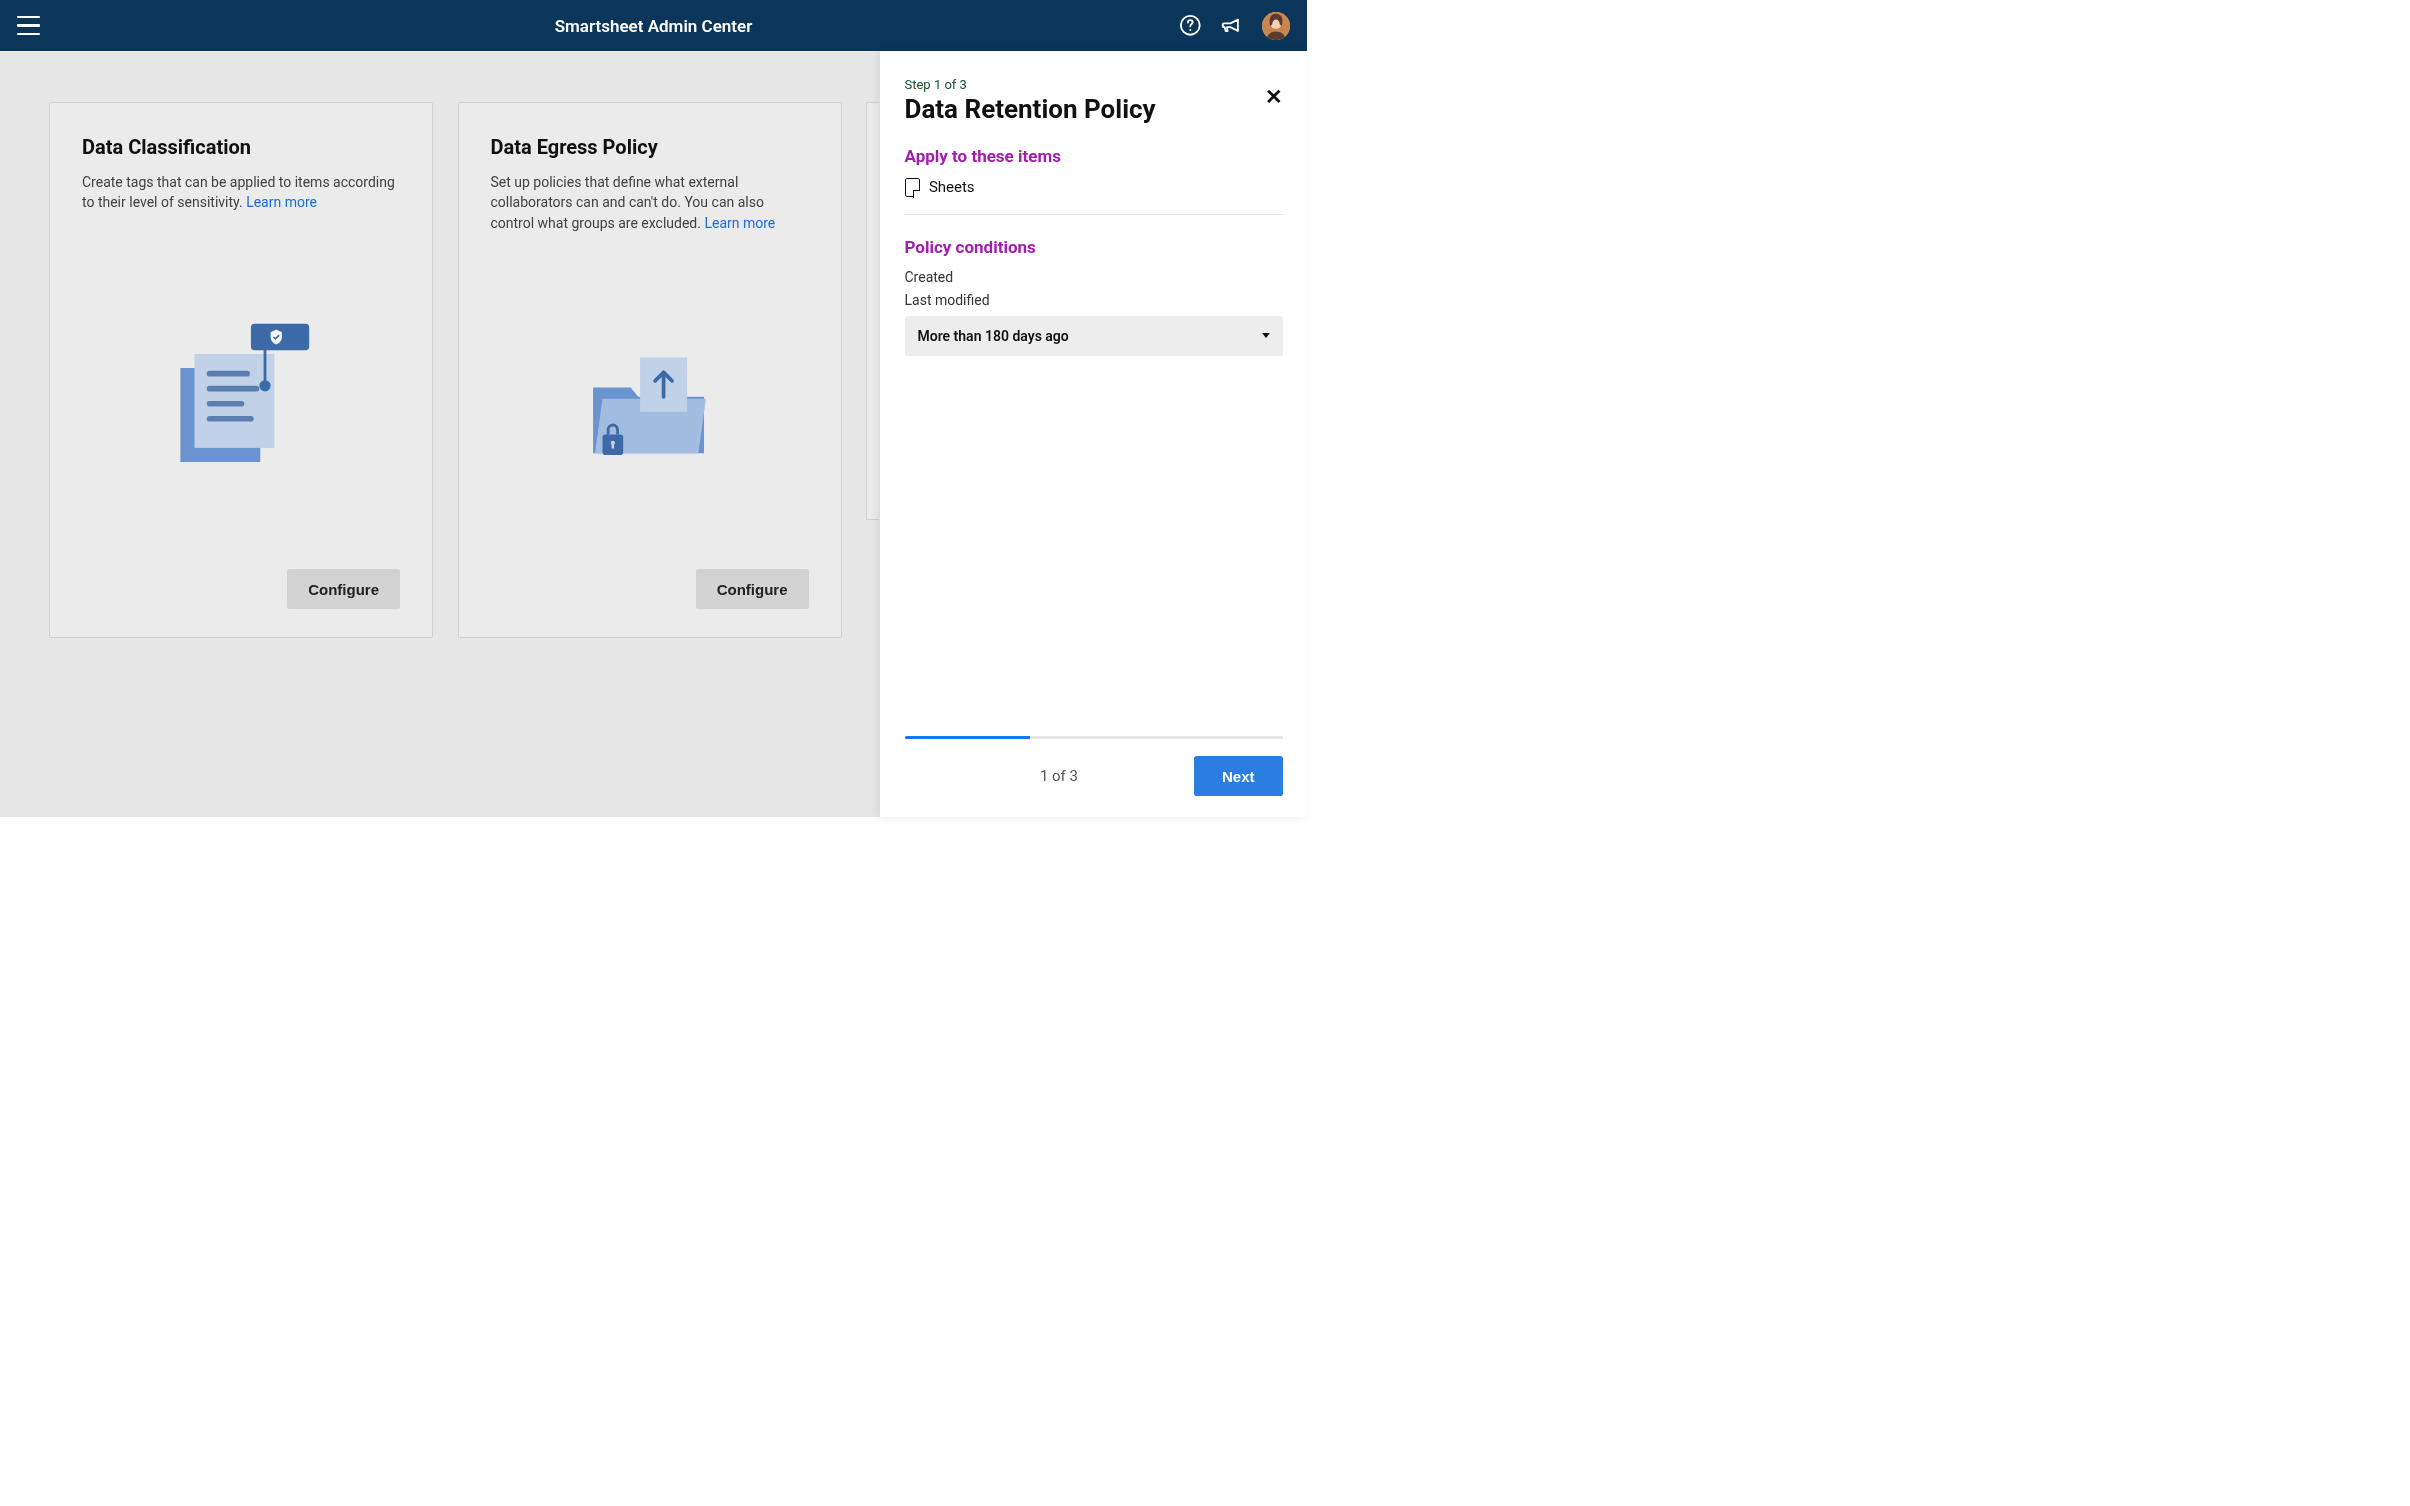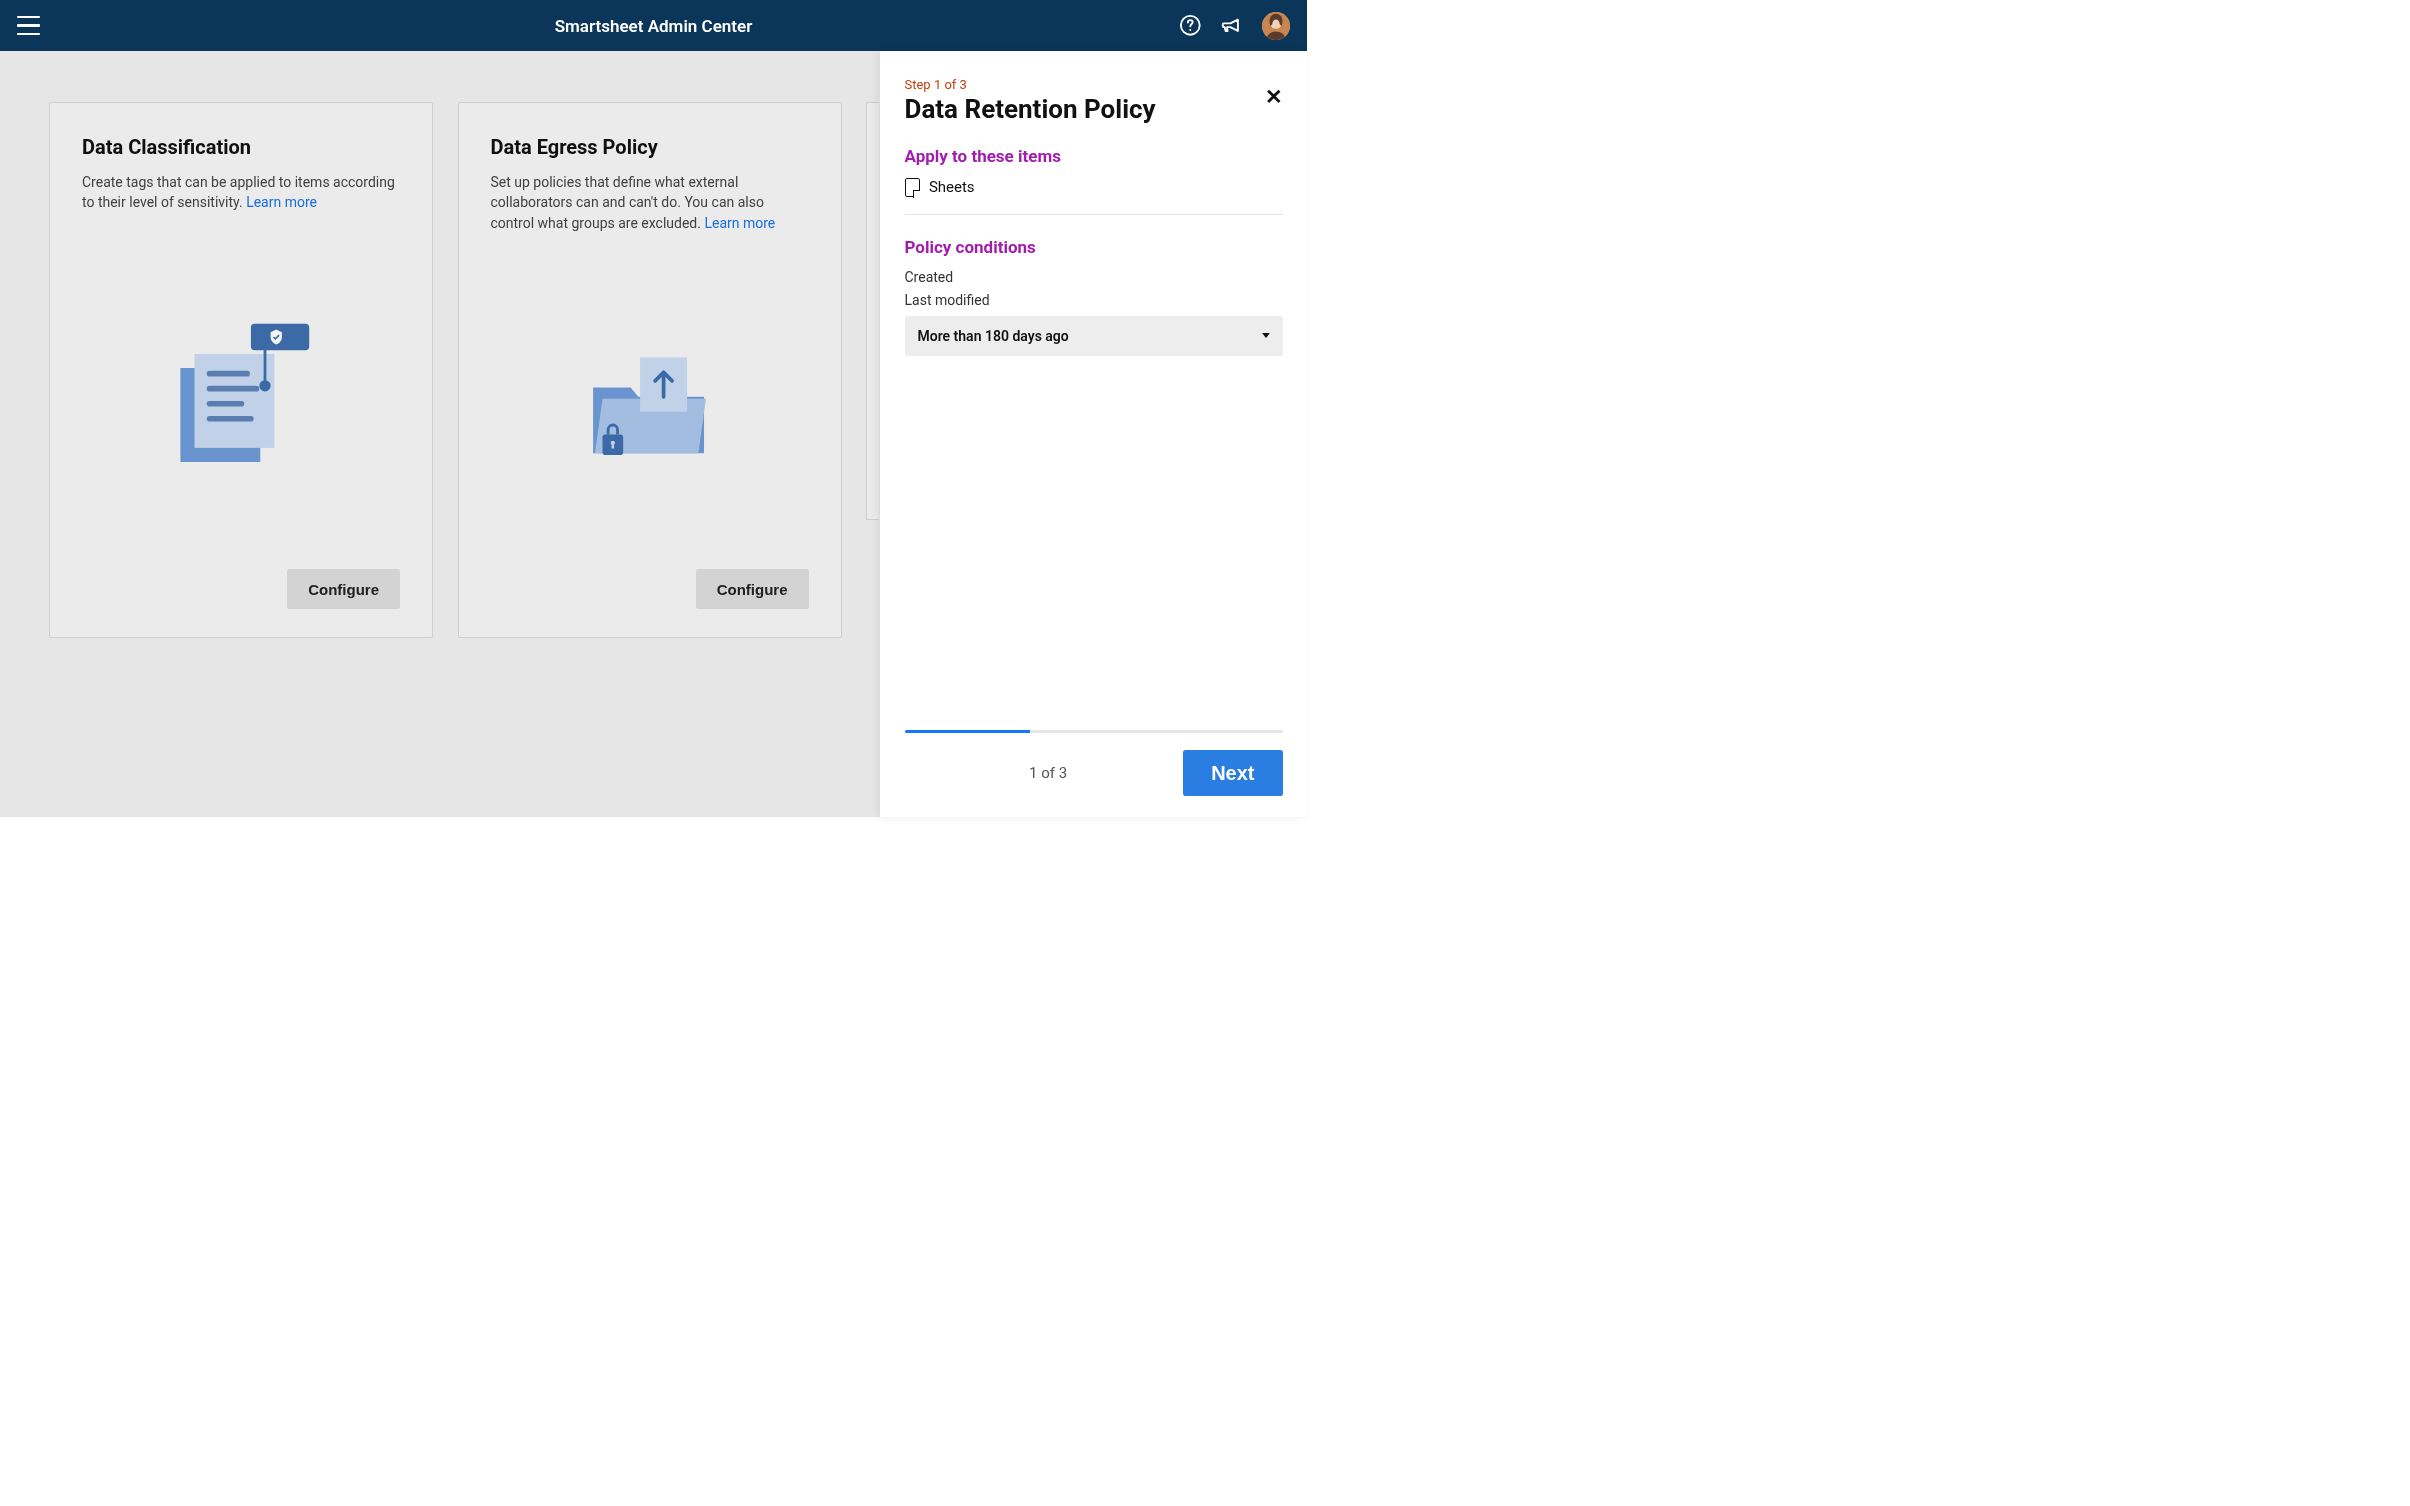--- a/index.html
+++ b/index.html
@@ -58,21 +58,21 @@
   }
 
   
   .side-panel {
     position:absolute; top:51px; right:0; bottom:0; width:427px;
     background:#fff;
     box-shadow:-1.9px 0 9.4px rgba(0,0,0,0.08);
     display:flex; flex-direction:column;
   }
   .panel-body { flex:1; padding:26px 24.5px 9.4px 24.5px; overflow:auto; }
-  .step-label { font-size:13px; color:#c2410c; margin-bottom:1.9px; }
+  .step-label { font-size:13px; color:#14532d; margin-bottom:1.9px; }
   .panel-title-row { display:flex; justify-content:space-between; align-items:flex-start; }
   .panel-title { font-size:26px; font-weight:700; color:#111; margin-bottom:22.6px; }
   .close-x { font-size:21px; font-weight:700; cursor:pointer; color:#111; margin-top:-9.4px; }
 
   .section-heading { font-size:17px; font-weight:700; color:#a21caf; margin-bottom:11.3px; }
   .apply-row { display:flex; align-items:center; gap:9.4px; padding-bottom:17px; border-bottom:0.9px solid #e4e4e4; margin-bottom:22.6px; }
   .sheet-icon { width:15px; height:19px; border:1.4px solid #111; border-radius:1.9px; position:relative; }
   .sheet-icon::after { content:""; position:absolute; right:-1.9px; bottom:-1.9px; width:6.6px; height:6.6px; background:#fff; border-left:1.4px solid #111; border-top:1.4px solid #111; transform:skew(0deg,0deg); }
   .apply-label { font-size:15px; color:#111; }
 
@@ -84,21 +84,21 @@
     margin-bottom:28px;
   }
   .select .caret { width:0; height:0; border-left:4.7px solid transparent; border-right:4.7px solid transparent; border-top:5.6px solid #111; }
 
   .panel-footer { padding:0 24.5px 21px 24.5px; }
   .progress-track { width:100%; height:3.8px; background:#e6e6e6; border-radius:1.9px; margin-bottom:17px; overflow:hidden; }
   .progress-fill { height:100%; background:#1676ff; width:33.33%; }
   .footer-row { display:flex; justify-content:flex-end; align-items:center; gap:116px; }
   .pager { font-size:15px; color:#555; }
   .btn-next {
-    background:#2a7de1; color:#fff; border:none; font-size:20px; font-weight:600;
+    background:#2a7de1; color:#fff; border:none; font-size:15px; font-weight:600;
     padding:11.3px 28px; border-radius:2.8px; cursor:pointer;
   }
 
   
   .card-sliver {
     width:13px; height:418px; background:#f5f5f5; border:0.9px solid #d9d9d9; border-right:none;
   }
 </style>
 </head>
 <body>

